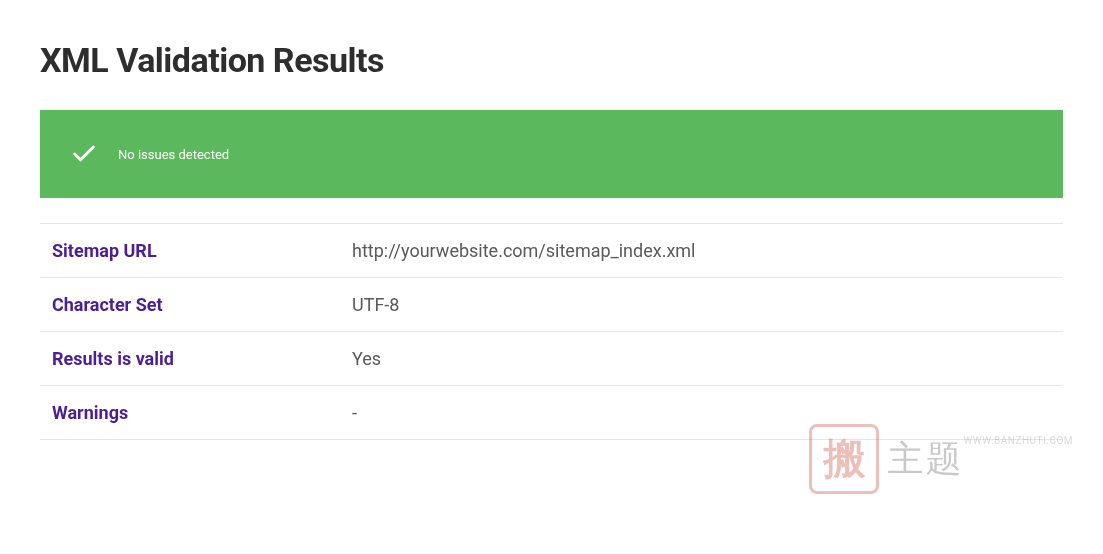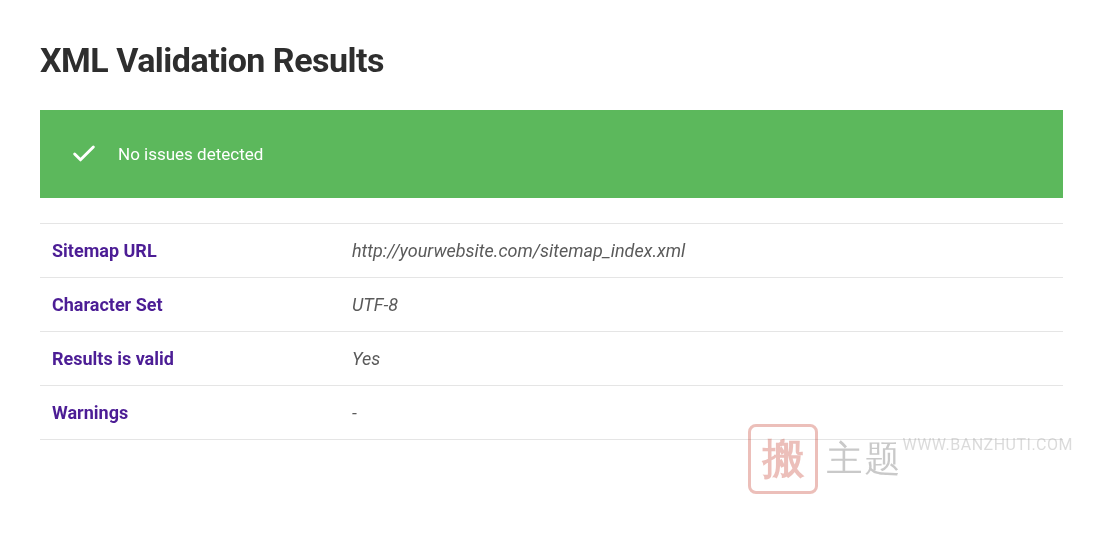--- a/index.html
+++ b/index.html
@@ -34,21 +34,21 @@
       display: flex;
       align-items: center;
       margin-bottom: 25px;
     }
     .status-banner .icon {
       margin-right: 20px;
       display: flex;
       align-items: center;
     }
     .status-banner .status-text {
-      font-size: 17px;
+      font-size: 13px;
       font-weight: 400;
     }
     .results-table {
       width: 100%;
       border-collapse: collapse;
     }
     .results-table tr {
       border-top: 1px solid #e5e5e5;
     }
     .results-table tr:last-child {
@@ -61,21 +61,20 @@
       color: #4a4a4a;
     }
     .results-table td.label {
       font-weight: 700;
       color: #4c1d95;
       width: 300px;
     }
     .results-table td.value {
       color: #5a5a5a;
       font-weight: 400;
-      font-style: italic;
     }
     .watermark {
       position: absolute;
       right: 30px;
       bottom: 60px;
       opacity: 0.35;
       display: flex;
       align-items: center;
       pointer-events: none;
     }
@@ -108,21 +107,21 @@
       align-items: flex-start;
     }
     .watermark-cn {
       font-size: 36px;
       color: #666;
       font-weight: 500;
       font-family: "SimSun", serif;
       letter-spacing: 2px;
     }
     .watermark-url {
-      font-size: 16px;
+      font-size: 10px;
       color: #999;
       letter-spacing: 0.5px;
     }
   </style>
 </head>
 <body>
 
 <div class="card">
   <h1 class="page-title">XML Validation Results</h1>
 

